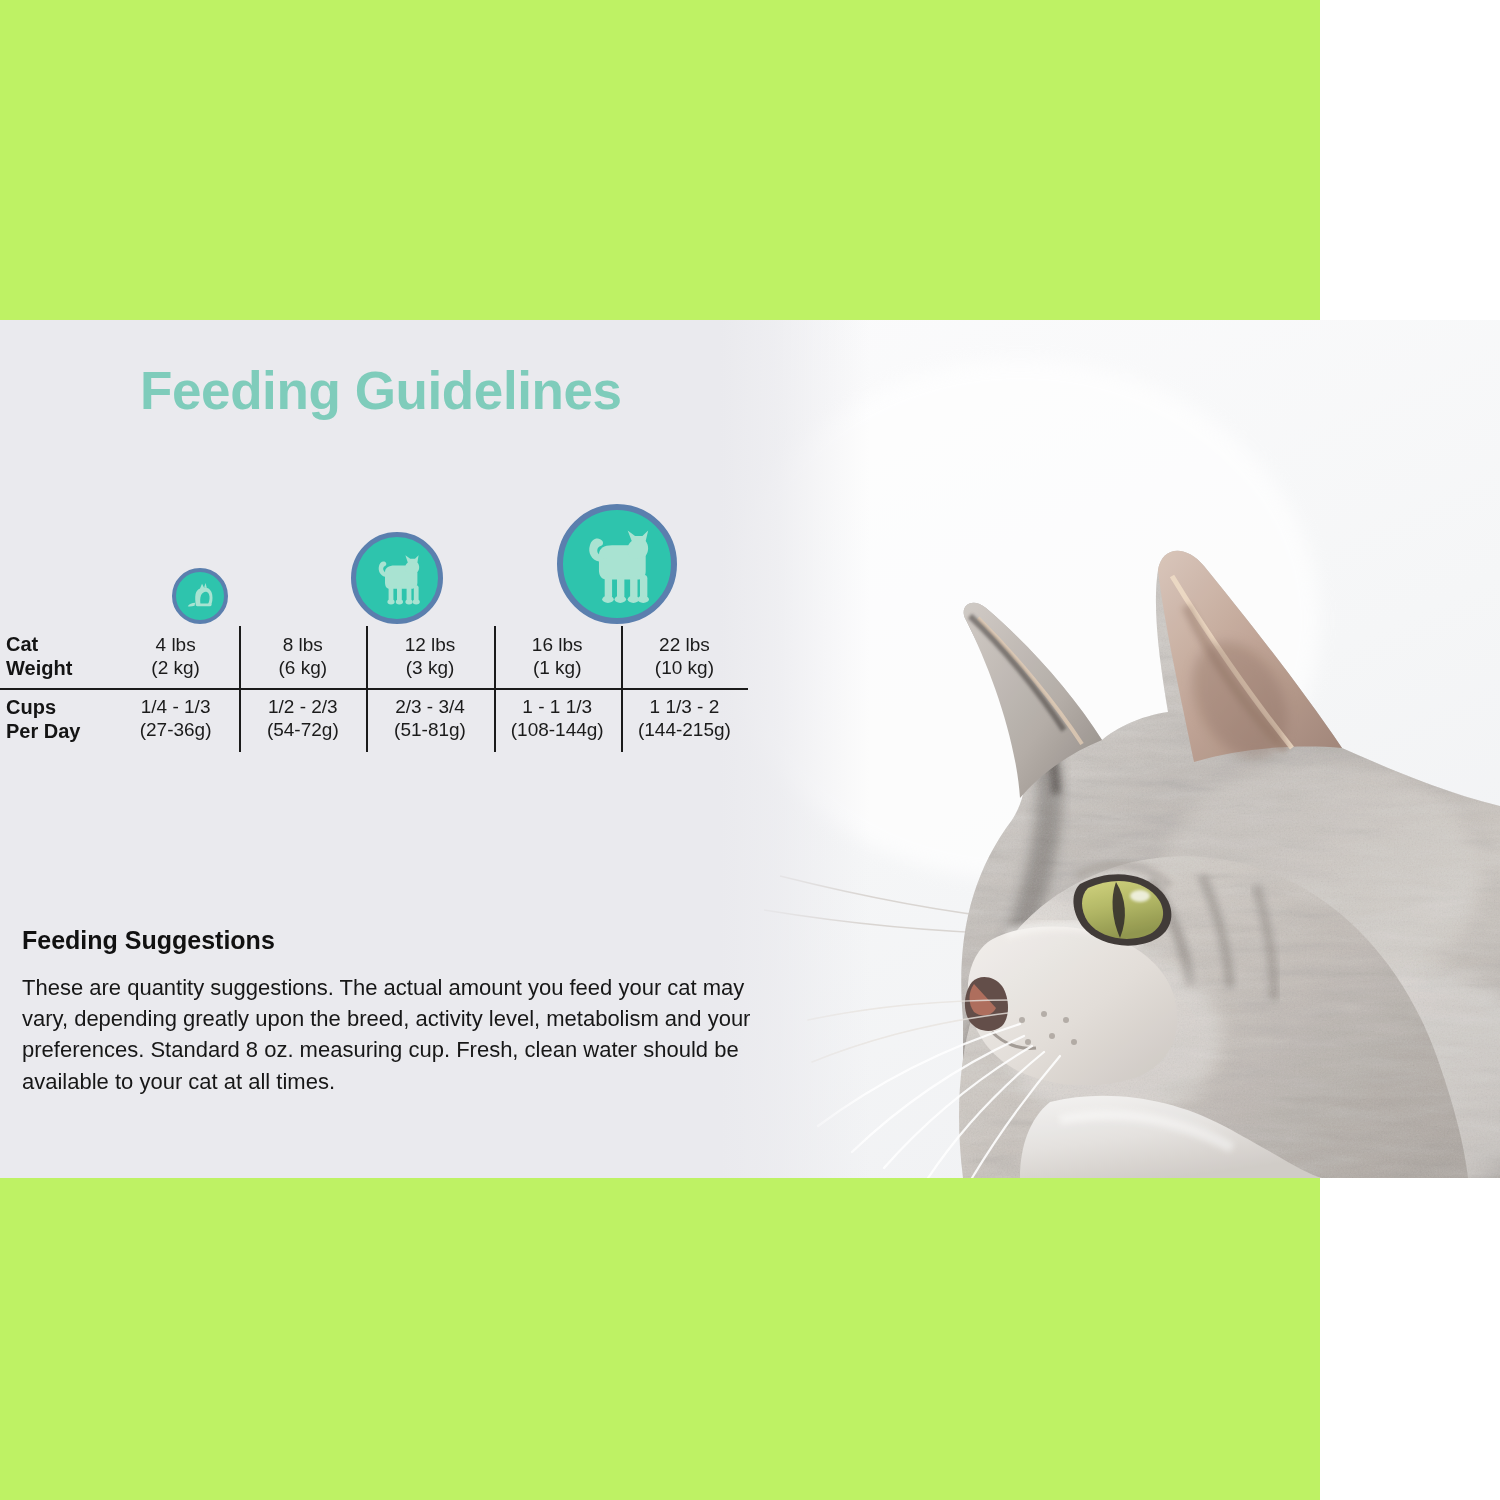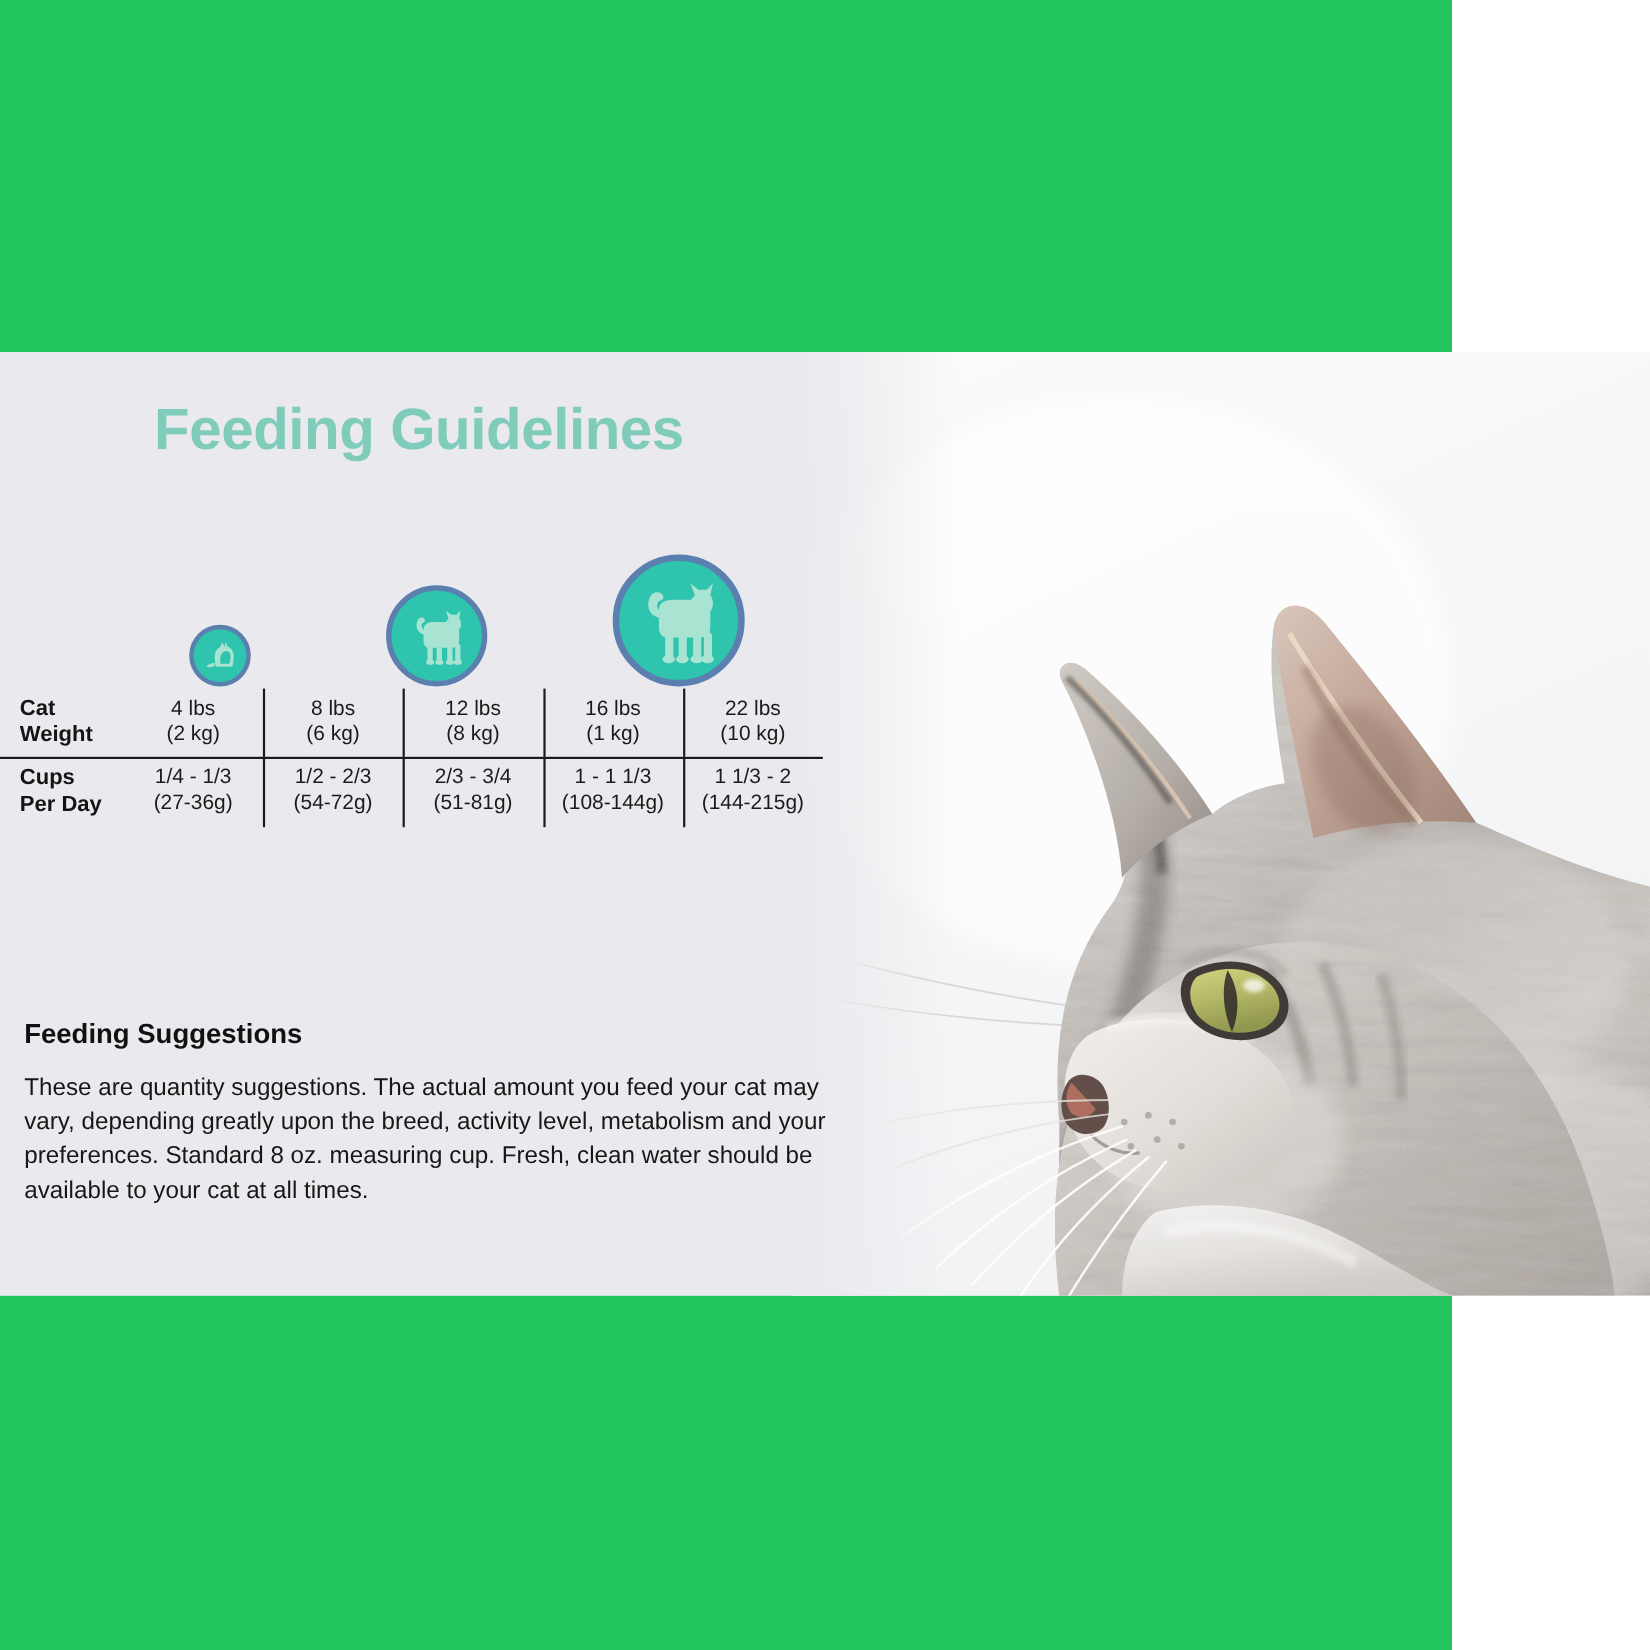--- a/index.html
+++ b/index.html
@@ -11,21 +11,21 @@
     width: 1500px;
     height: 1500px;
     font-family: "Liberation Sans", sans-serif;
     overflow: hidden;
   }
 
   #stage {
     position: relative;
     width: 1320px;
     height: 1500px;
-    background: #22c55e;
+    background: #bef264;
   }
 
   
   #panel {
     position: absolute;
     left: 0;
     top: 320px;
     width: 1500px;
     height: 858px;
     background: #eaeaee;
@@ -106,21 +106,21 @@
     position: absolute;
     left: 0;
     top: 0;
     width: 748px;
     height: 2px;
     background: #1b1b1b;
   }
   .rowlabel {
     width: 112px;
     flex: 0 0 112px;
-    padding-left: 18px;
+    padding-left: 6px;
     box-sizing: border-box;
     font-size: 20px;
     font-weight: bold;
     color: #141414;
     line-height: 1.18;
     display: flex;
     flex-direction: column;
     justify-content: center;
   }
   .cell {
@@ -506,21 +506,21 @@
           <div class="cell">
             <span class="v1">4 lbs</span>
             <span class="v2">(2 kg)</span>
           </div>
           <div class="cell">
             <span class="v1">8 lbs</span>
             <span class="v2">(6 kg)</span>
           </div>
           <div class="cell">
             <span class="v1">12 lbs</span>
-            <span class="v2">(8 kg)</span>
+            <span class="v2">(3 kg)</span>
           </div>
           <div class="cell">
             <span class="v1">16 lbs</span>
             <span class="v2">(1 kg)</span>
           </div>
           <div class="cell">
             <span class="v1">22 lbs</span>
             <span class="v2">(10 kg)</span>
           </div>
         </div>

